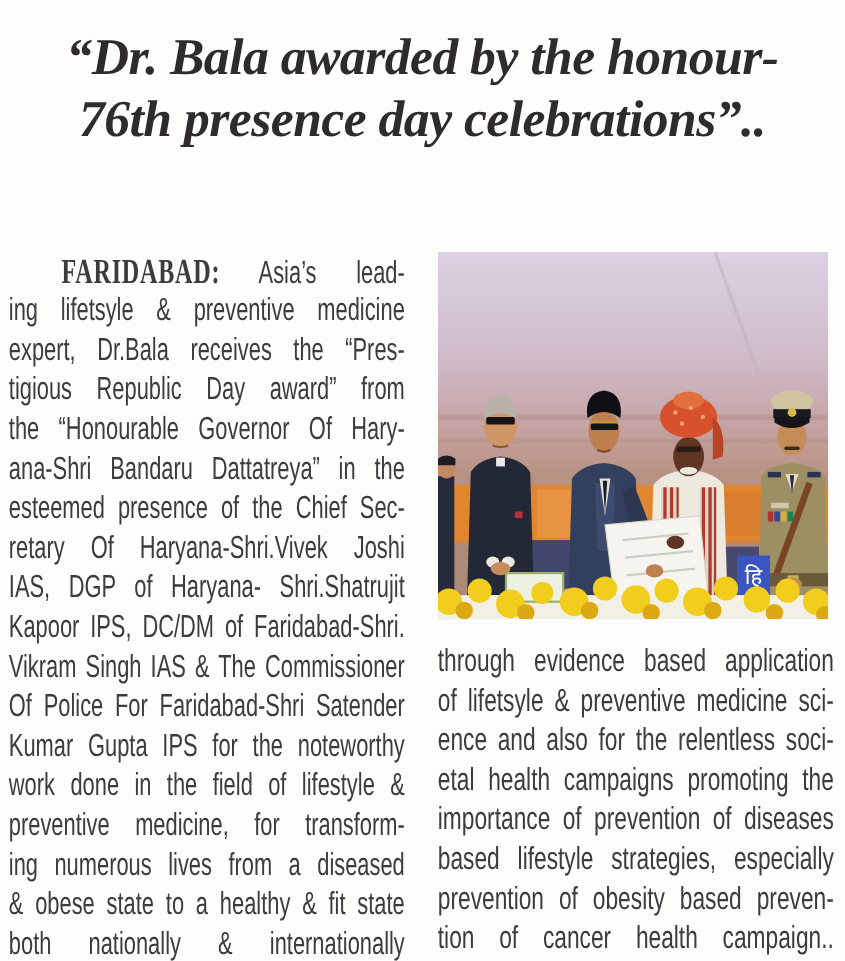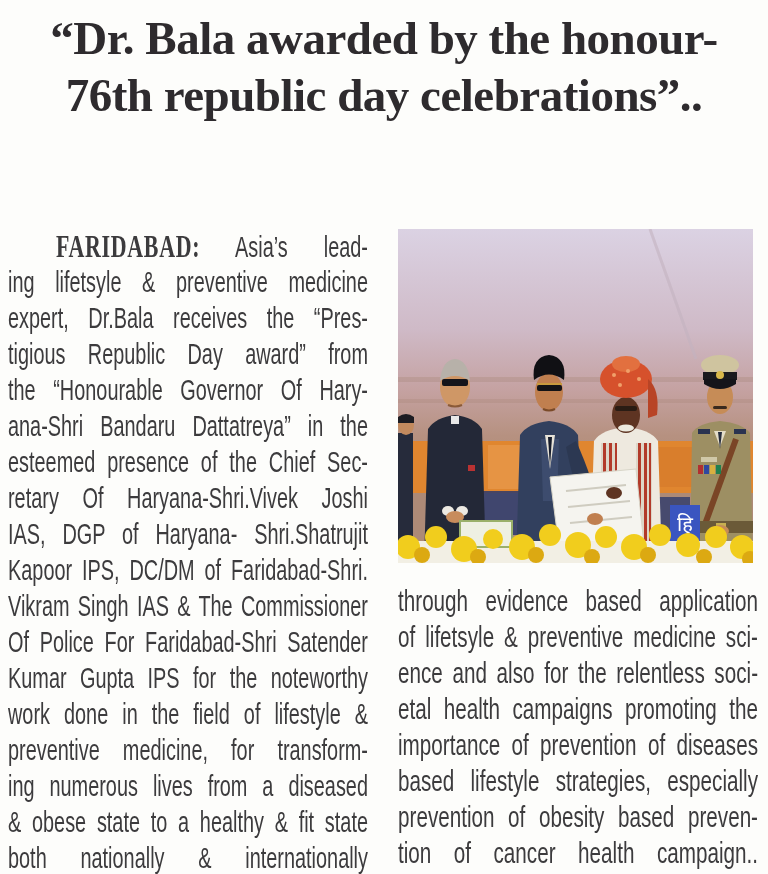--- a/index.html
+++ b/index.html
@@ -6,28 +6,29 @@
   body {
     width:768px; height:874px;
     background:#fdfdfb;
     position:relative;
     overflow:hidden;
     font-family:"Liberation Sans", sans-serif;
   }
 
   
   .headline {
-    position:absolute; top:10px; left:0; width:768px;
+    position:absolute; top:24px; left:0; width:768px;
     text-align:center;
     font-family:"Liberation Serif", serif;
     font-weight:700;
     font-size:47px;
     line-height:57px;
     color:#2e2b2e;
     letter-spacing:-0.5px;
+    font-style:italic;
   }
 
   
   .col {
     position:absolute;
     transform-origin:top left;
     color:#3c3b3d;
     font-size:29px;
     line-height:36px;
   }
@@ -48,21 +49,21 @@
     width:355px; height:334px;
     overflow:hidden;
   }
   .photo svg { display:block; }
 </style>
 </head>
 <body>
 
 <div class="headline">
   <div>“Dr. Bala awarded by the honour-</div>
-  <div>76th republic day celebrations”..</div>
+  <div>76th presence day celebrations”..</div>
 </div>
 
 <div class="col col-left">
   <div class="line first">
     <span class="dateline">FARIDABAD:</span>
     <span>Asia’s lead-</span>
   </div>
   <div>
 
   <div class="line">ing lifetsyle &amp; preventive medicine</div>

